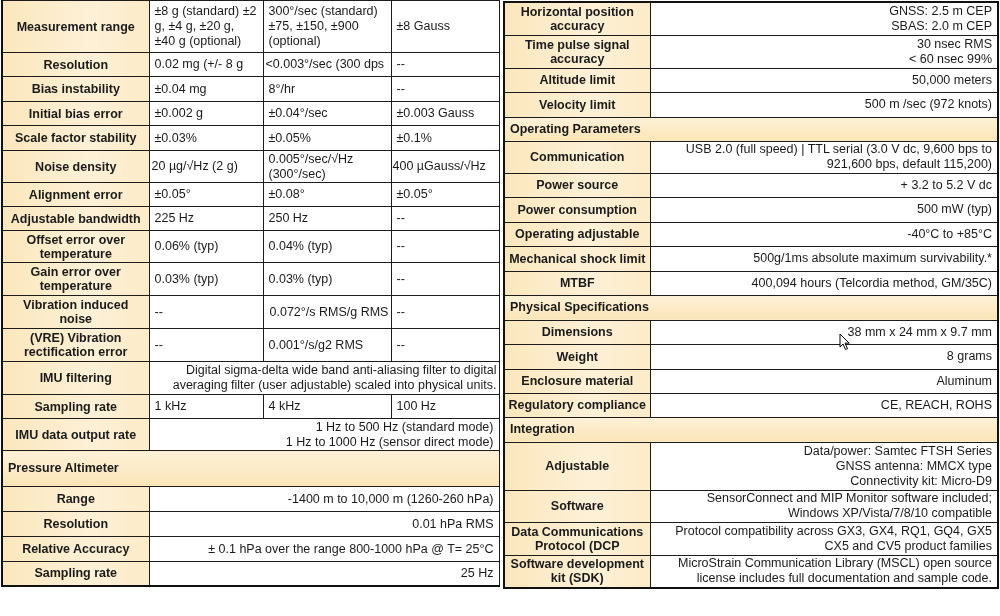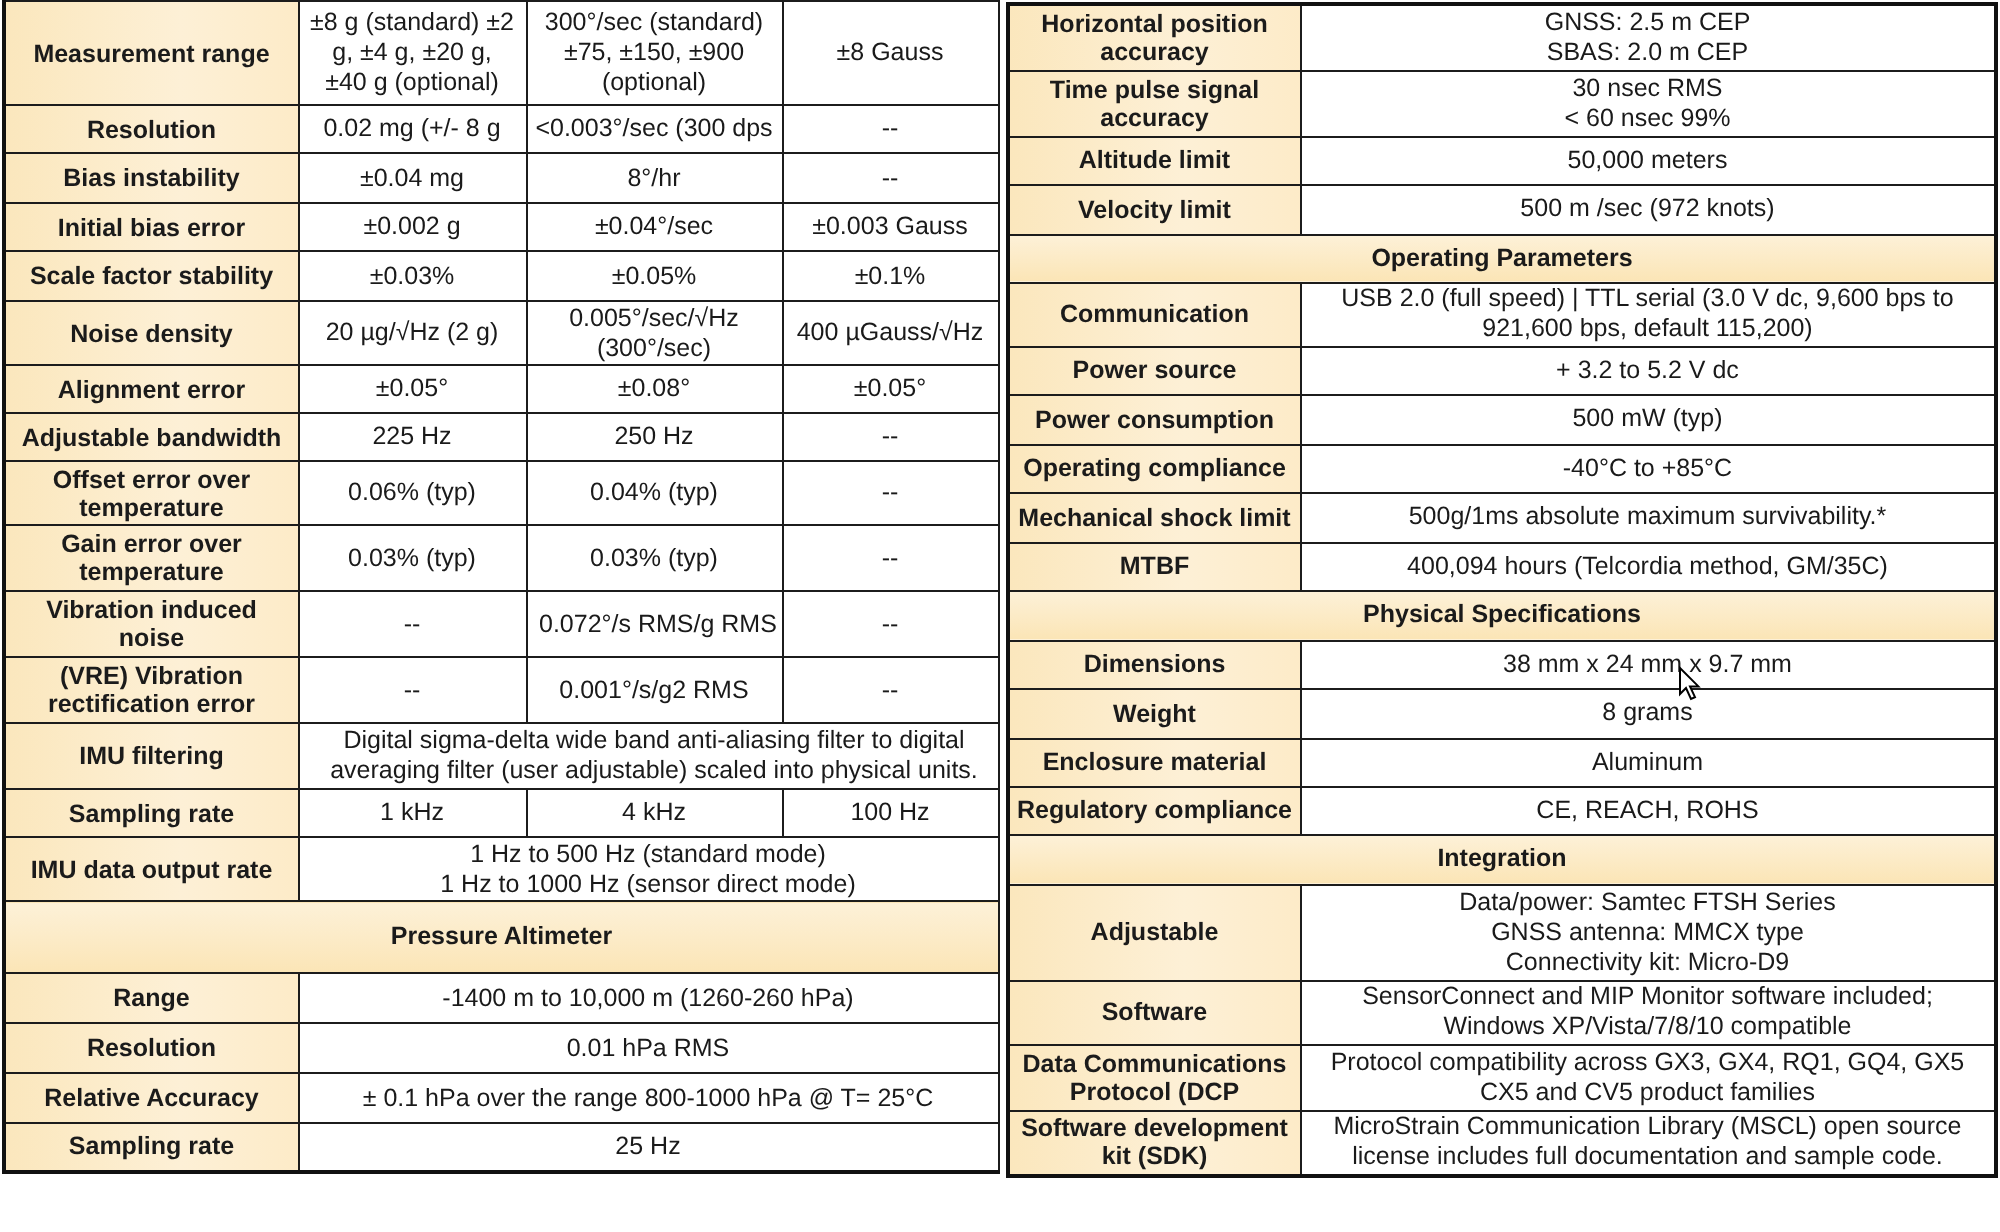--- a/index.html
+++ b/index.html
@@ -12,25 +12,25 @@
     font-size: 12.5px; line-height: 15px;
   }
   table.spec td {
     border: 1.5px solid #1c1c1c; padding: 0 5px; vertical-align: middle; overflow: hidden;
   }
   td.lbl {
     background: linear-gradient(to right, #fbe7bd 0%, #fdf0d6 60%, #fdebc8 100%);
     font-weight: bold; text-align: center; color: #1b1b1b; line-height: 14px;
     border-right: 2.5px solid #111;
   }
-  td.c { text-align: center; }
-  td.l { text-align: center; padding-left: 8px; }
+  td.c { text-align: left; }
+  td.l { text-align: right; padding-left: 8px; }
   td.sec {
     background: linear-gradient(to bottom, #fdf1d8 0%, #fbe5b6 100%);
-    font-weight: bold; text-align: center;
+    font-weight: bold; 
   }
   #left { left: 1px; top: 0; width: 497px; border-left: 2.5px solid #111; border-bottom: 2.5px solid #111; }
   #right { left: 503px; top: 1px; width: 494px; border-top: 2.5px solid #111; border-right: 2.5px solid #111; border-left: 2.5px solid #111; border-bottom: 2.5px solid #111;}
   .cursor { position: absolute; left: 839px; top: 333px; width: 12px; height: 18px; pointer-events: none; }
   .multi { white-space: pre-line; }
 </style>
 </head>
 <body>
 
 <table id="left" class="spec">
@@ -184,21 +184,21 @@
     </tr>
     <tr style="height:24px">
       <td class="lbl">Power source</td>
       <td class="l">+ 3.2 to 5.2 V dc</td>
     </tr>
     <tr style="height:25px">
       <td class="lbl">Power consumption</td>
       <td class="l">500 mW (typ)</td>
     </tr>
     <tr style="height:24px">
-      <td class="lbl" style="white-space:nowrap;padding:0 2px">Operating compliance</td>
+      <td class="lbl" style="white-space:nowrap;padding:0 2px">Operating adjustable</td>
       <td class="l">-40°C to +85°C</td>
     </tr>
     <tr style="height:25px">
       <td class="lbl" style="white-space:nowrap;padding:0 2px">Mechanical shock limit</td>
       <td class="l">500g/1ms absolute maximum survivability.*</td>
     </tr>
     <tr style="height:24px">
       <td class="lbl">MTBF</td>
       <td class="l">400,094 hours (Telcordia method, GM/35C)</td>
     </tr>

